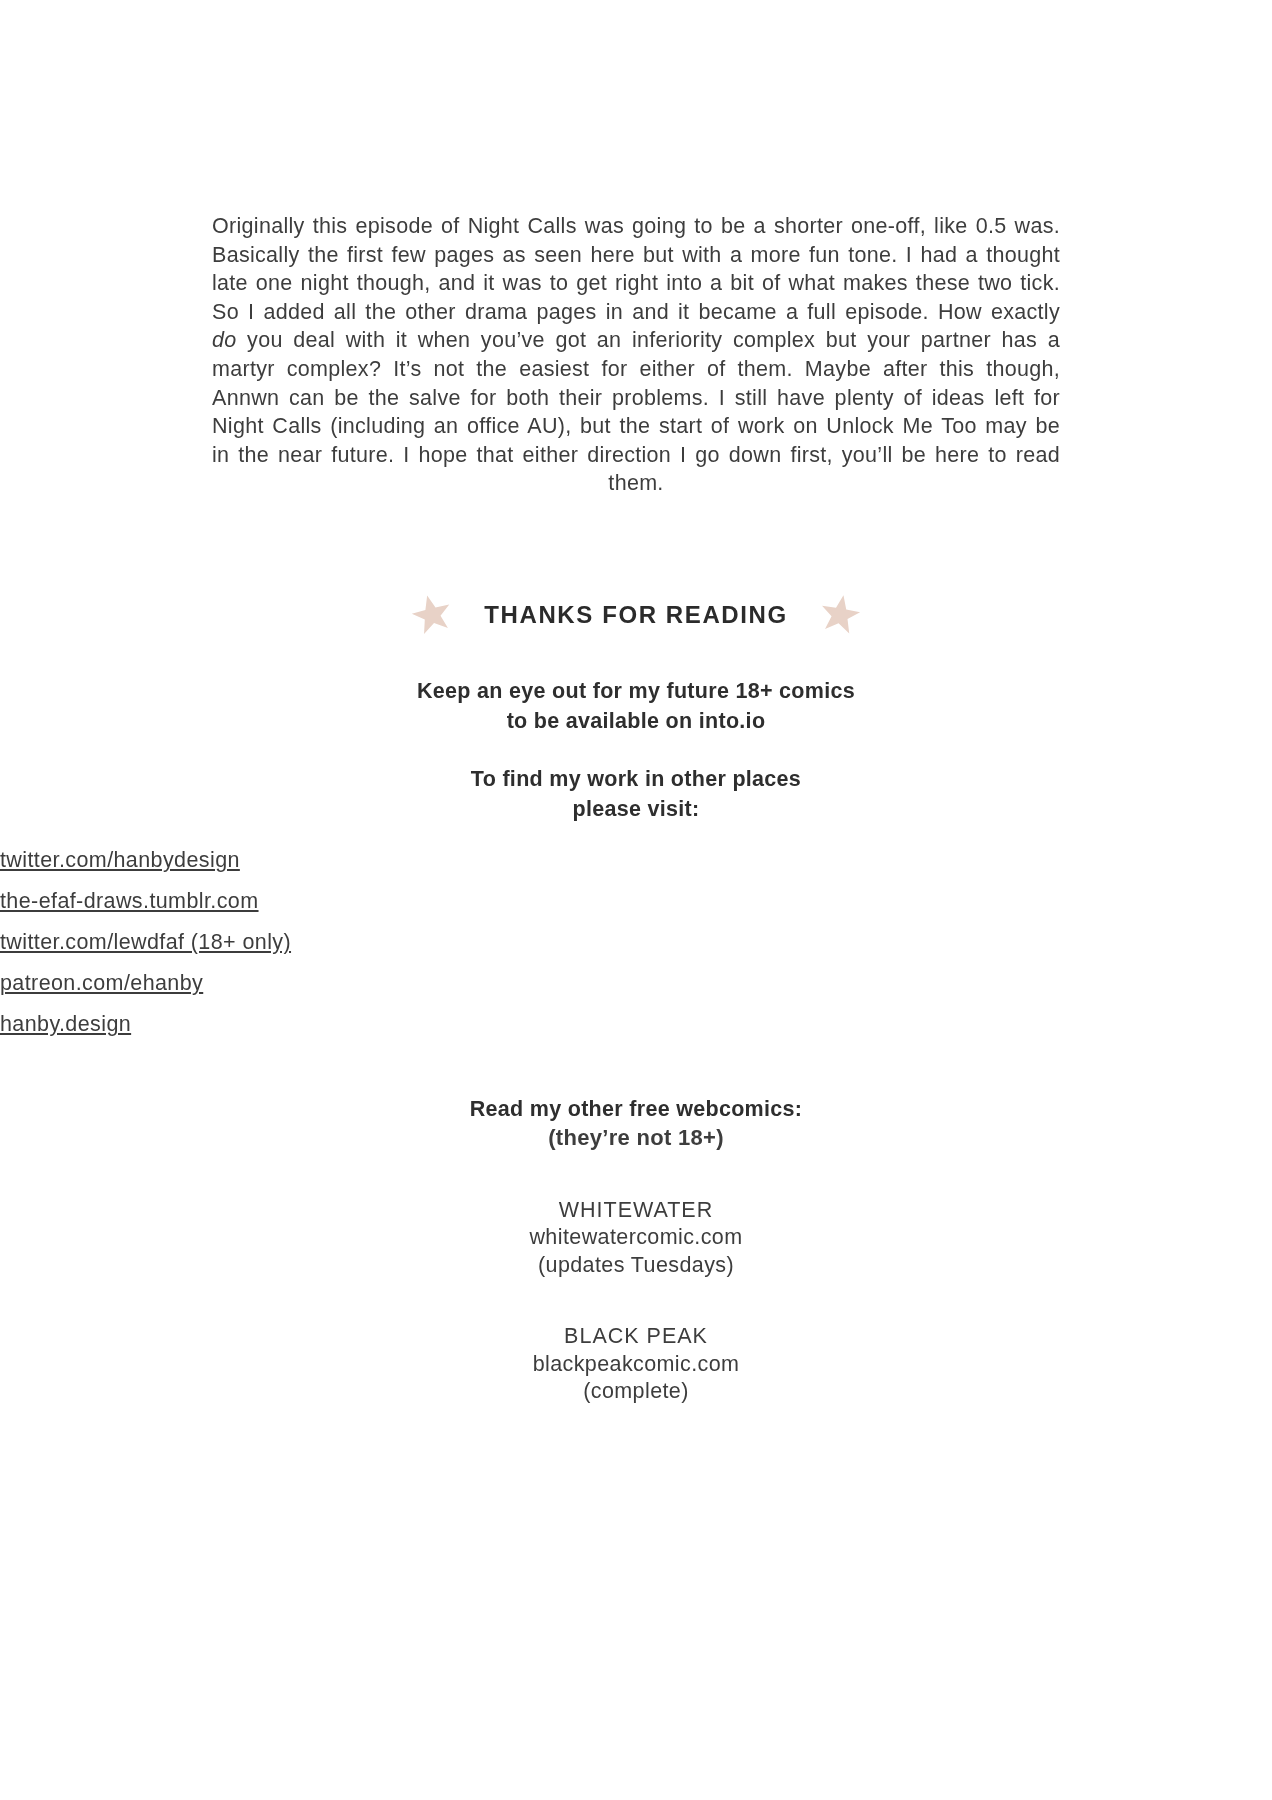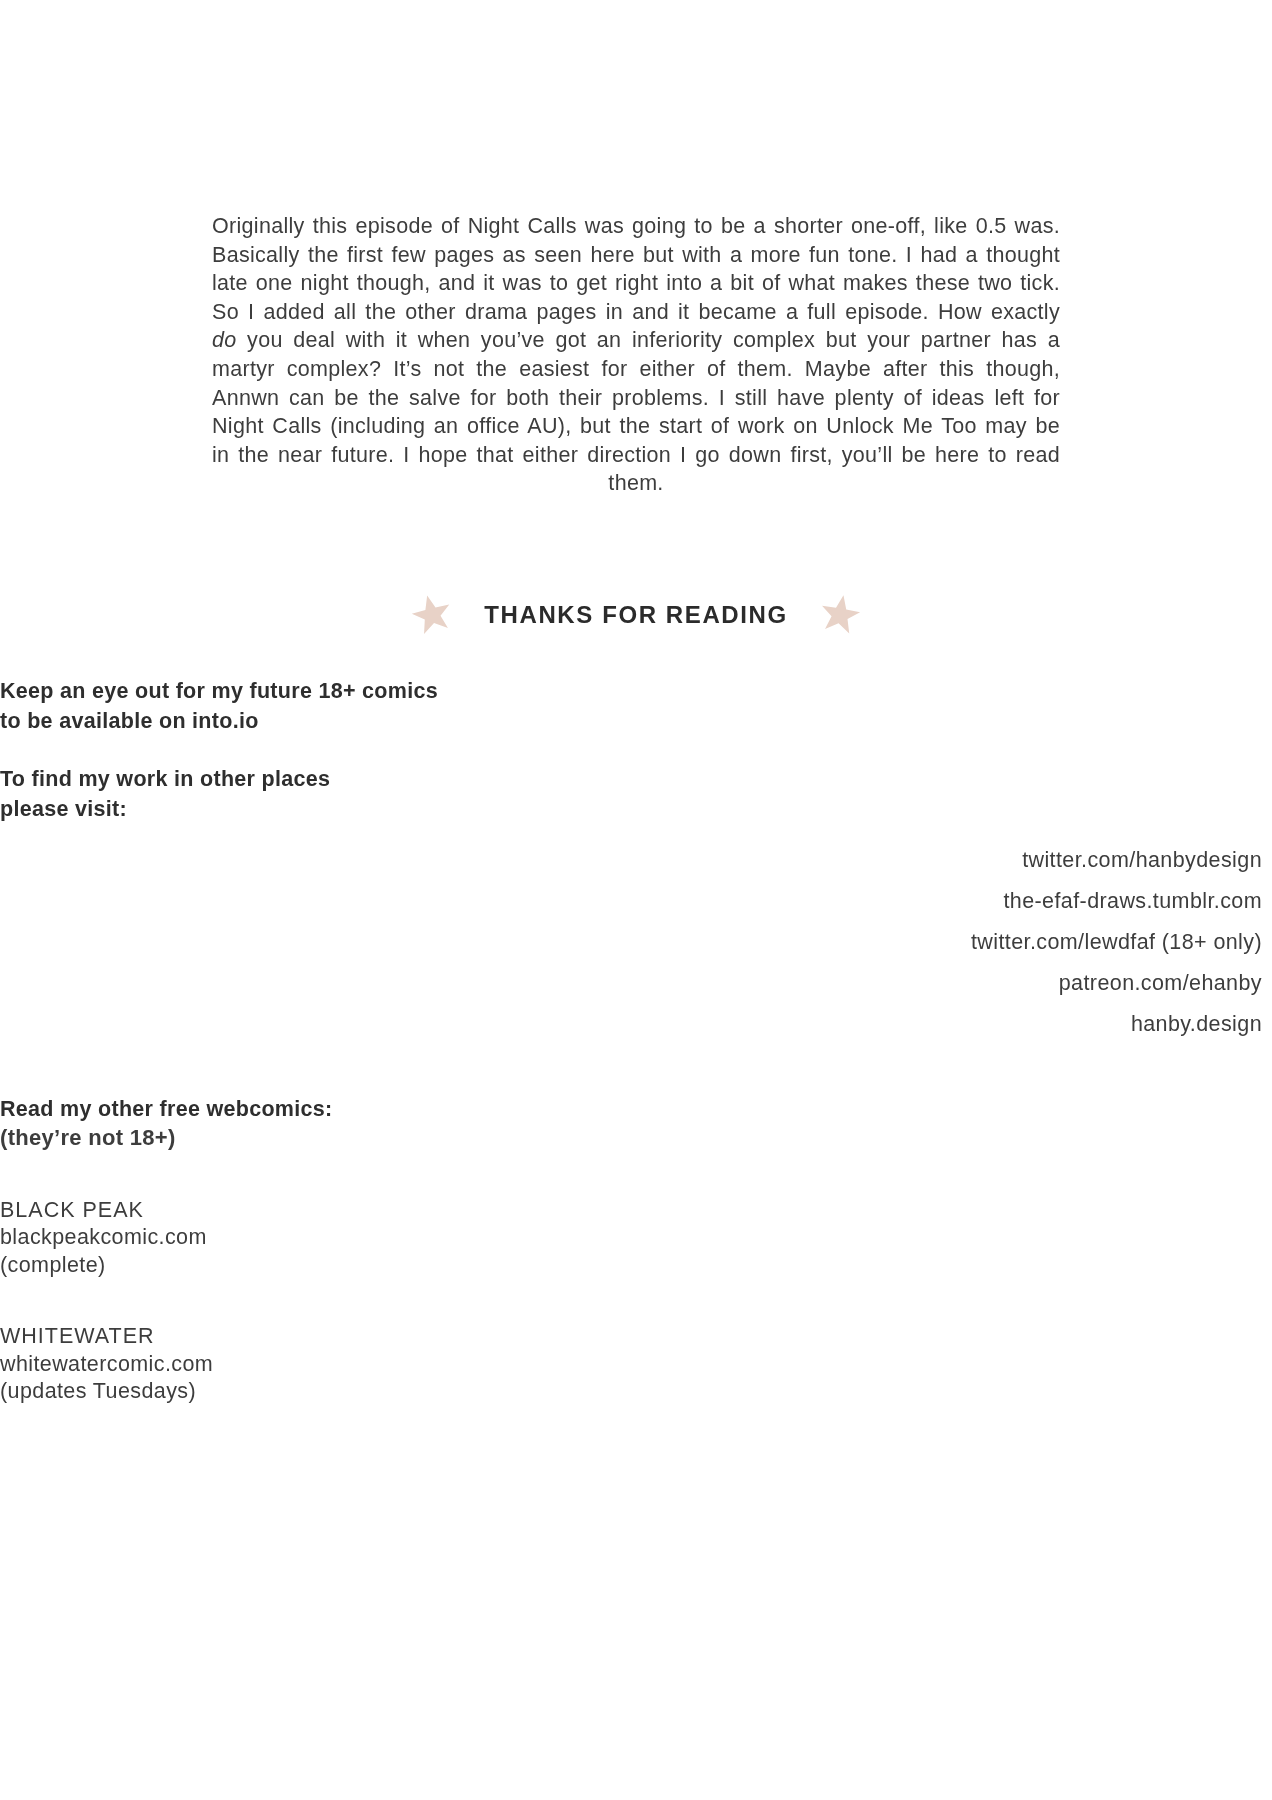--- a/index.html
+++ b/index.html
@@ -46,37 +46,39 @@
     color: #2b2b2b;
   }
   .star {
     width: 40px;
     height: 42px;
     flex: 0 0 auto;
   }
   .star-left { transform: rotate(-14deg); }
   .star-right { transform: rotate(10deg); }
   .center-block {
+    text-align: center;
   }
   .bold-note {
     margin-top: 40px;
     font-size: 21.5px;
     font-weight: 700;
     line-height: 30px;
     color: #2e2e2e;
     letter-spacing: 0.3px;
   }
   .find-work {
     margin-top: 28px;
   }
   .links-list {
     list-style: none;
     margin: 16px 10px 0 0;
     padding: 0;
-    text-align: right;
+    text-align: left;
+    text-decoration: underline;
   }
   .links-list li {
     font-size: 21.5px;
     line-height: 41px;
     letter-spacing: 0.4px;
     color: #3d3d3d;
   }
   .webcomics-heading {
     margin-top: 50px;
     font-size: 21.5px;
@@ -133,24 +135,24 @@
     <li>patreon.com/ehanby</li>
     <li>hanby.design</li>
   </ul>
 
   <div class="center-block webcomics-heading">
     <div>Read my other free webcomics:</div>
     <div class="webcomics-sub">(they’re not 18+)</div>
   </div>
 
   <div class="center-block webcomic-entry">
+    <div class="name">WHITEWATER</div>
+    <div>whitewatercomic.com</div>
+    <div>(updates Tuesdays)</div>
+  </div>
+
+  <div class="center-block webcomic-entry">
     <div class="name">BLACK PEAK</div>
     <div>blackpeakcomic.com</div>
     <div>(complete)</div>
   </div>
 
-  <div class="center-block webcomic-entry">
-    <div class="name">WHITEWATER</div>
-    <div>whitewatercomic.com</div>
-    <div>(updates Tuesdays)</div>
-  </div>
-
 </div>
 
 </body></html>

